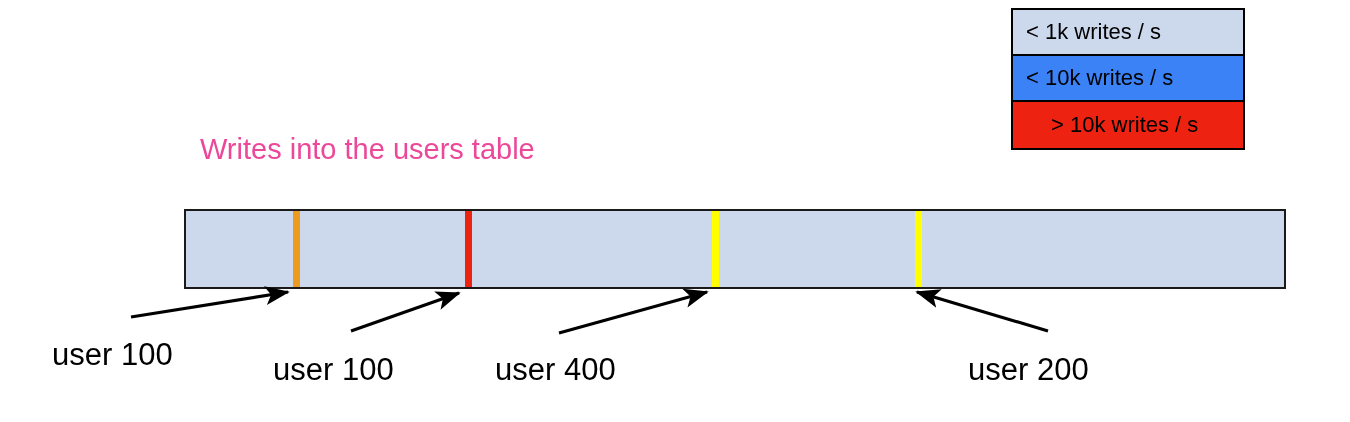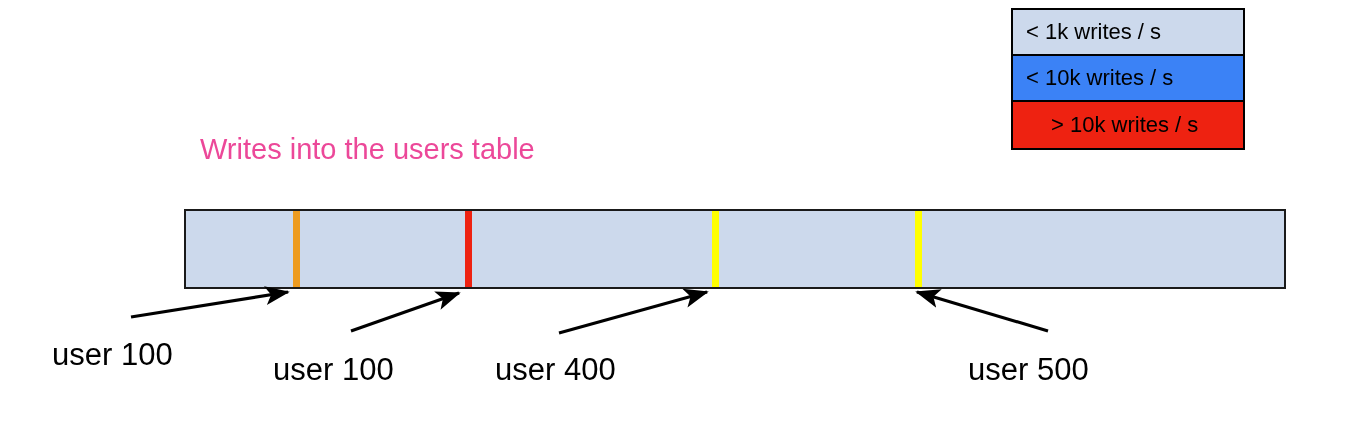--- a/index.html
+++ b/index.html
@@ -130,15 +130,15 @@
       <line x1="131" y1="317" x2="288" y2="292"></line>
       <line x1="351" y1="331" x2="459" y2="293"></line>
       <line x1="559" y1="333" x2="707" y2="292"></line>
       <line x1="1048" y1="331" x2="917" y2="292"></line>
     </g>
   </svg>
 
   <div class="user-label" style="left:52px;  top:337px;">user 100</div>
   <div class="user-label" style="left:273px; top:352px;">user 100</div>
   <div class="user-label" style="left:495px; top:352px;">user 400</div>
-  <div class="user-label" style="left:968px; top:352px;">user 500</div>
+  <div class="user-label" style="left:968px; top:352px;">user 200</div>
 
 </div>
 
 </body></html>

